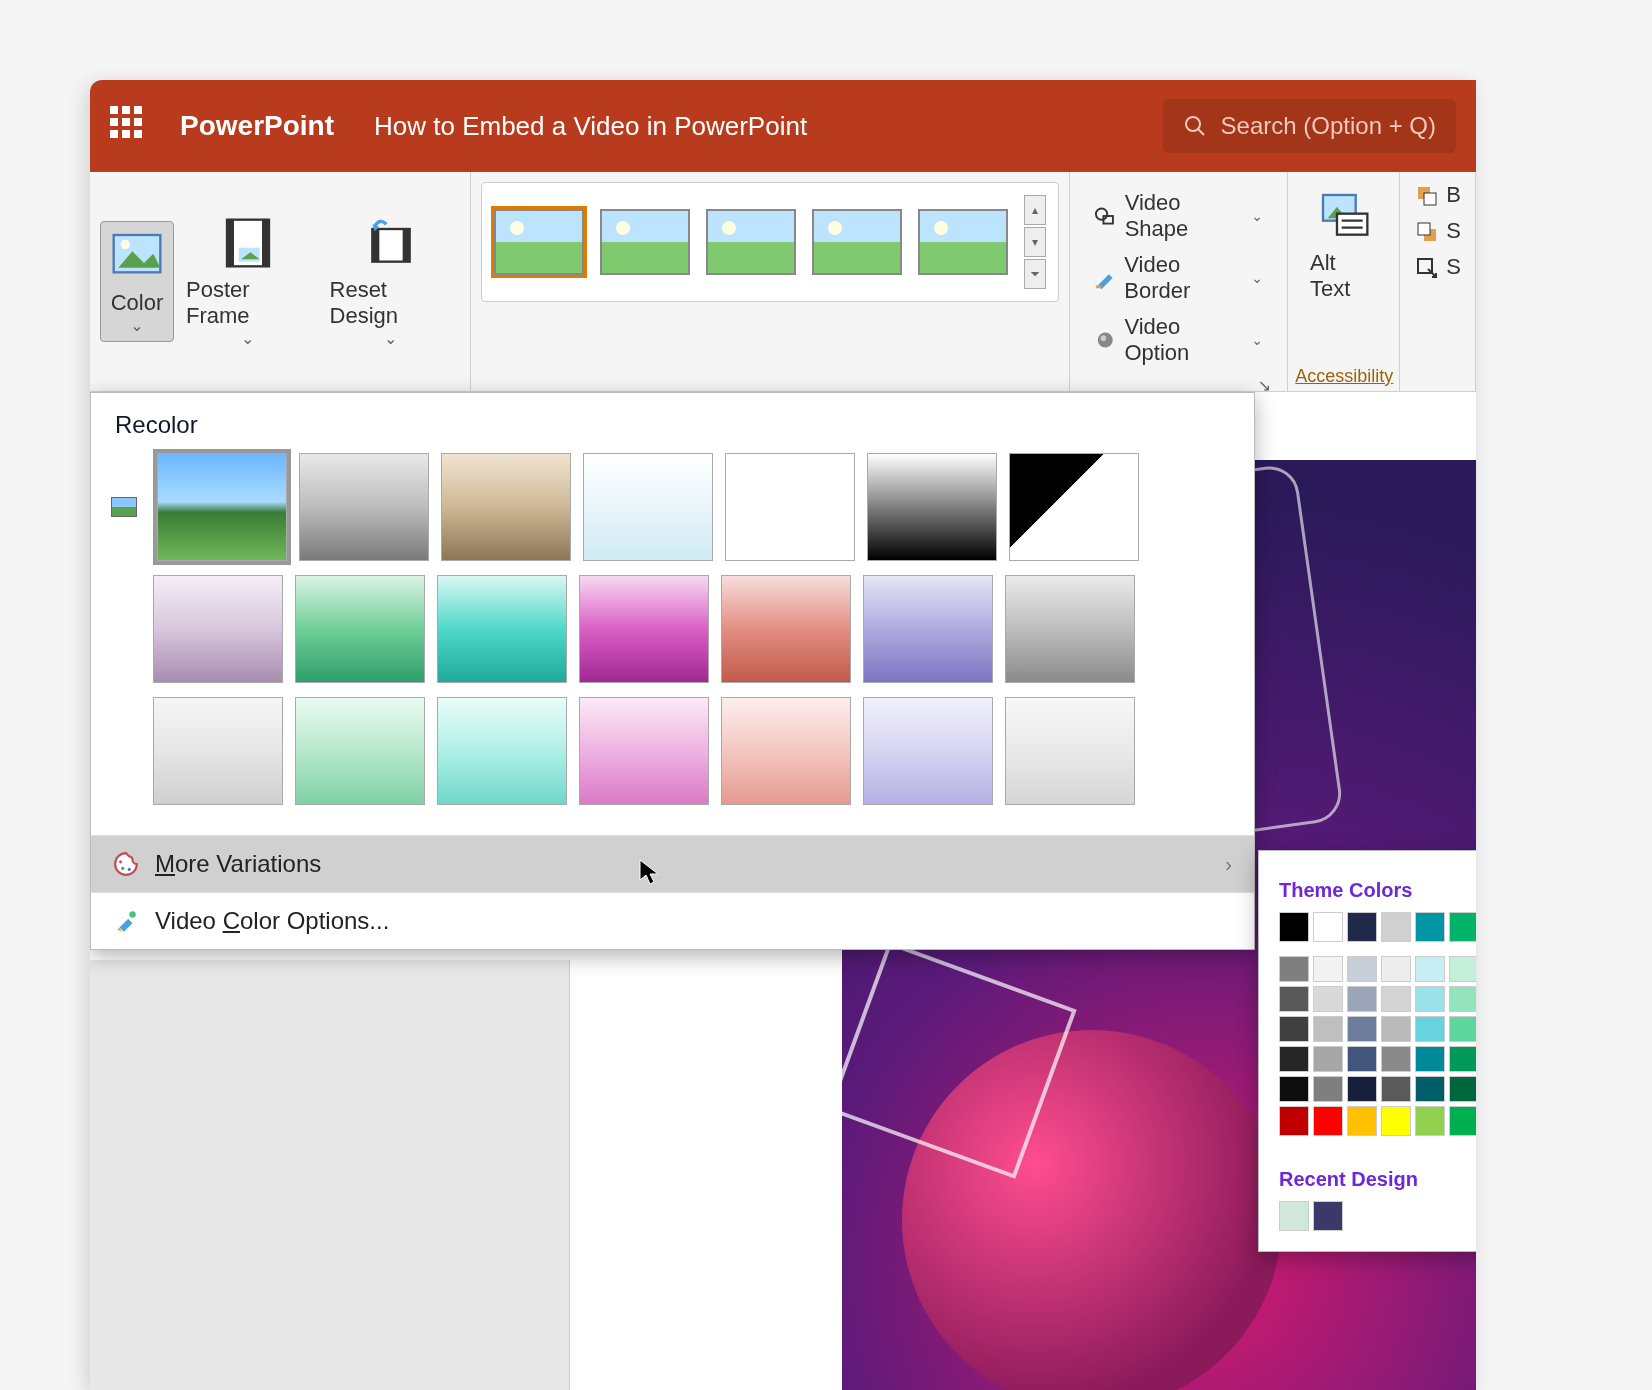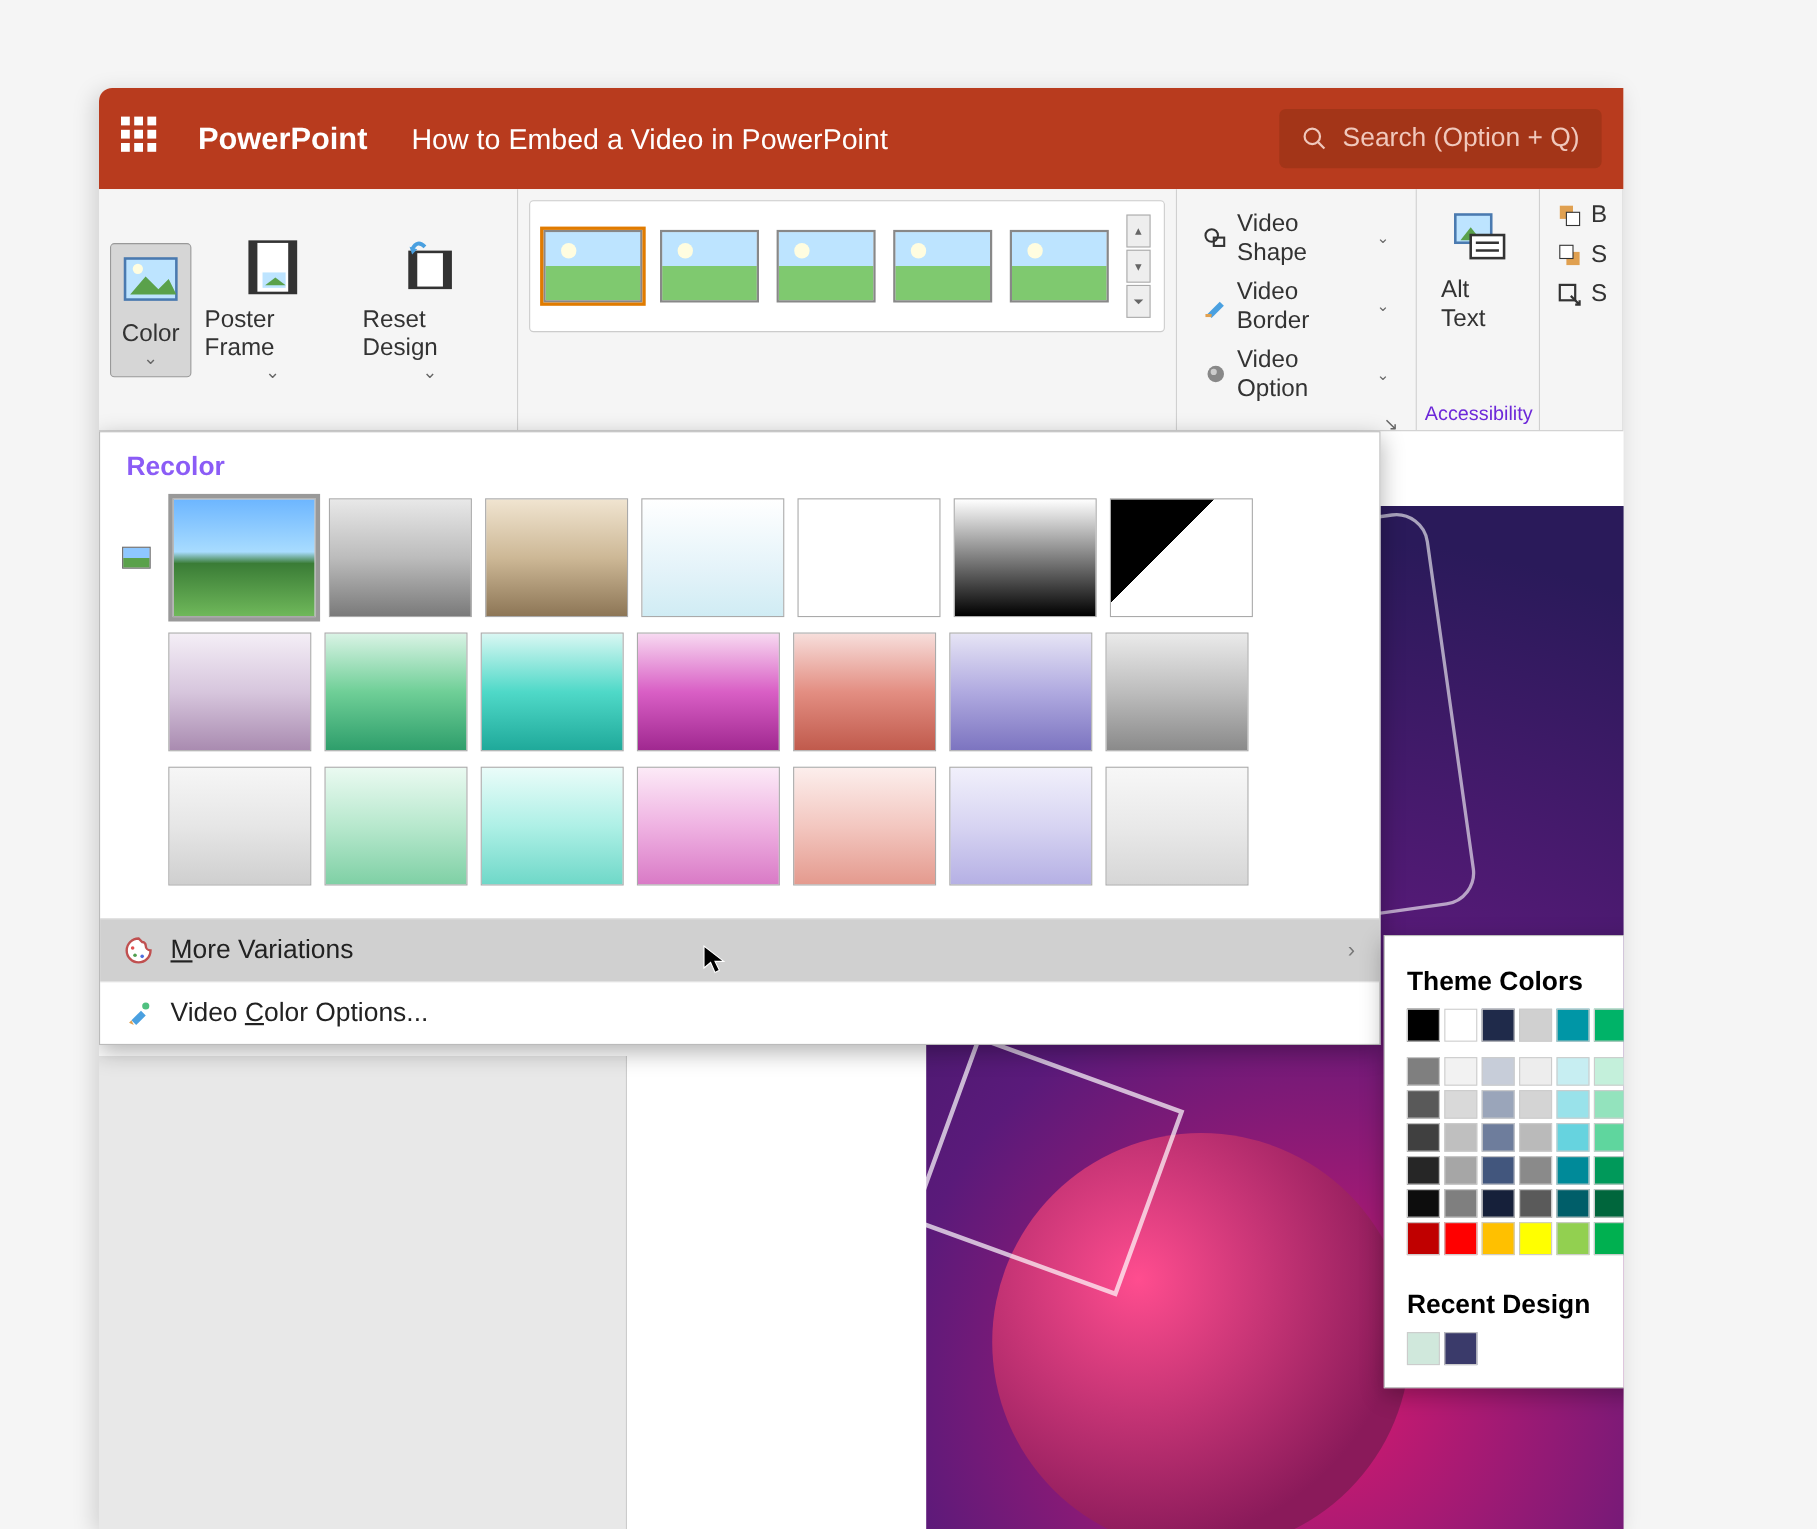--- a/index.html
+++ b/index.html
@@ -27,46 +27,46 @@
 .gallery-thumb.sel { outline: 3px solid #e07b00; }
 .gallery-thumb::before { content:''; position:absolute; top:10px; left:14px; width:14px; height:14px; background:#fffde0; border-radius:50%; }
 .gallery-scroll { display: flex; flex-direction: column; gap: 2px; }
 .gallery-scroll span { width: 22px; height: 30px; border: 1px solid #aaa; background: #eee; display:flex; align-items:center; justify-content:center; font-size:12px; color:#666; }
 
 .video-opts { padding: 10px 14px; display: flex; flex-direction: column; gap: 10px; font-size: 22px; color: #333; }
 .video-opts div { display: flex; align-items: center; gap: 8px; }
 .video-opts .chev { font-size: 14px; color: #666; }
 
 .alt-text-group { padding: 10px 14px; display: flex; flex-direction: column; align-items: flex-end; font-size: 22px; color: #333; position: relative; }
-.alt-text-group .footer { position:absolute; bottom:4px; right:6px; font-size:18px; color:#6d28d9; }
+.alt-text-group .footer { position:absolute; bottom:4px; right:6px; font-size:18px; color:#a16207;text-decoration:underline; }
 
 .arrange-group { padding: 10px 14px; font-size: 22px; color: #333; display:flex; flex-direction:column; gap:10px; }
 
 .dropdown { position: absolute; left: 0px; top: 312px; width: 1165px; background: #fff; border: 1px solid #bbb; box-shadow: 0 6px 20px rgba(0,0,0,0.3); z-index: 50; }
-.dropdown h4 { font-size: 24px; font-weight: 700; padding: 18px 24px 10px; color: #8b5cf6; }
+.dropdown h4 { font-size: 24px; font-weight: 400; padding: 18px 24px 10px; color: #0f172a; }
 .recolor-grid { padding: 4px 20px 16px; }
 .recolor-row { display: flex; gap: 12px; margin-bottom: 14px; align-items: center; }
 .recolor-orig { width: 26px; height: 20px; background: linear-gradient(#8ec7ff 50%, #5aa14b 50%); border: 1px solid #666; margin-right: 8px; }
 .recolor-thumb { width: 130px; height: 108px; border: 1px solid #aaa; }
 .recolor-thumb.sel { outline: 4px solid #999; }
 .menu-item { display:flex; align-items:center; padding: 14px 22px; font-size: 24px; color: #222; gap: 16px; border-top: 1px solid #ddd; }
 .menu-item.hover { background: #d0d0d0; }
 .menu-item .arrow { margin-left: auto; color: #777; font-size: 20px; }
 .menu-item .uline { text-decoration: underline; }
 
 .cursor { position: absolute; left: 548px; top: 778px; z-index: 100; font-size: 28px; }
 
 .slide-area { position: absolute; left: 752px; top: 380px; width: 900px; height: 1010px; background: radial-gradient(circle at 40% 80%, #d61a6f 0%, #5a1a7a 40%, #2a1a5a 80%); z-index: 10; }
 .slide-text { position:absolute; right: 30px; top: 340px; color:#fff; font-size: 64px; font-weight: 800; letter-spacing: 2px; }
 .slide-shape { position:absolute; left: 60px; top: 30px; width: 420px; height: 360px; border: 3px solid rgba(255,255,255,0.6); border-radius: 30px; transform: rotate(-8deg); }
 .slide-shape2 { position:absolute; left: 10px; top: 510px; width: 200px; height: 180px; border: 4px solid rgba(255,255,255,0.7); transform: rotate(20deg); }
 .slide-ball { position:absolute; left: 60px; bottom: 60px; width: 380px; height: 380px; background: radial-gradient(circle at 35% 35%, #ff4d8f, #8a1a5a 70%); border-radius: 50%; }
 
 .color-flyout { position: absolute; left: 1168px; top: 770px; width: 380px; background: #fff; border: 1px solid #bbb; box-shadow: 0 6px 20px rgba(0,0,0,0.3); z-index: 60; padding-bottom: 16px; }
-.color-flyout h5 { font-size: 24px; font-weight: 700; padding: 28px 20px 10px; color: #000000; }
+.color-flyout h5 { font-size: 20px; font-weight: 700; padding: 28px 20px 10px; color: #6d28d9; }
 .swatch-row { display: flex; gap: 4px; padding: 0 20px; margin-bottom: 4px; }
 .swatch { width: 30px; height: 30px; border: 1px solid #ccc; }
 .swatch.tall { height: 26px; }
 
 .sidebar-left { position: absolute; left: 0; top: 880px; width: 480px; height: 510px; background: #e8e8e8; border-right: 1px solid #ccc; z-index: 5; }
 </style>
 </head>
 <body>
 
 <div class="window">

